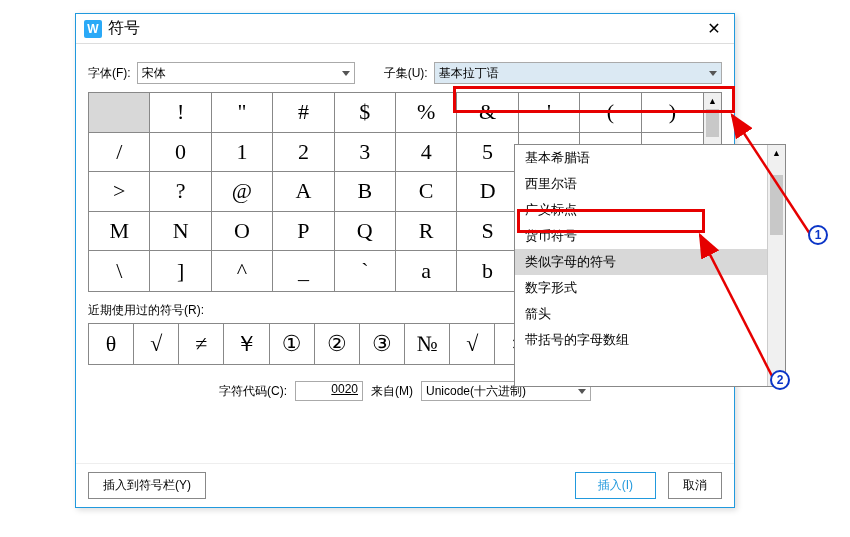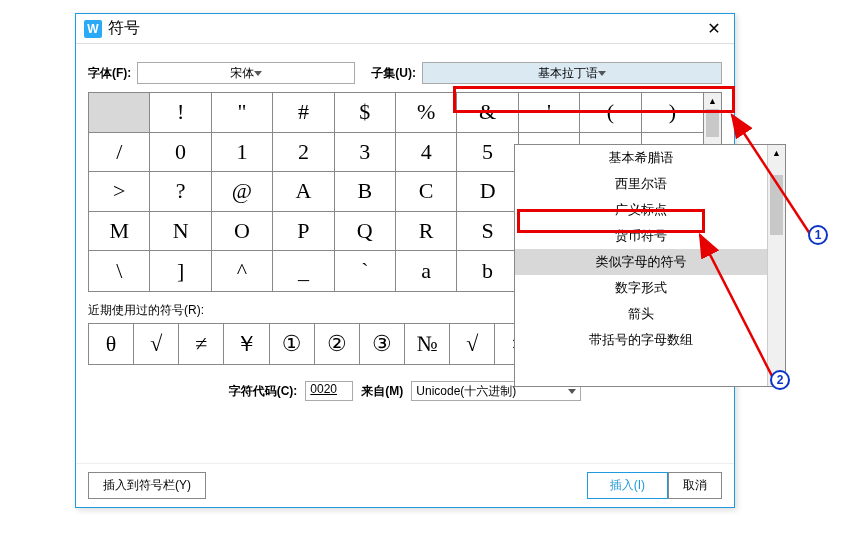--- a/index.html
+++ b/index.html
@@ -70,28 +70,28 @@
     background: #fff;
     border-bottom: 1px solid #fff;
     top: 0;
   }
   .row {
     display: flex;
     align-items: center;
     margin-top: 10px;
     gap: 6px;
   }
-  .label { white-space: nowrap; font-weight: bold; }
+  .label { white-space: nowrap; }
   .select {
     border: 1px solid #aaa;
     height: 22px;
     display: flex;
     align-items: center;
-    justify-content: center;
-    padding: 0 20px;
+    justify-content: space-between;
+    padding: 0 4px;
     background: #fff;
     cursor: pointer;
   }
   .font-select { flex: 1; max-width: 218px; }
   .subset-select { flex: 1; background: #dbe9f3; }
   .caret {
     width: 0; height: 0;
     border-left: 4px solid transparent;
     border-right: 4px solid transparent;
     border-top: 5px solid #555;
@@ -132,21 +132,21 @@
     position: absolute;
     left: 438px;
     top: 100px;
     width: 272px;
     height: 243px;
     background: #fff;
     border: 1px solid #888;
     z-index: 5;
     display: flex;
   }
-  .dd-list { flex:1; overflow:hidden;text-align:center; }
+  .dd-list { flex:1; overflow:hidden; }
   .dd-item { padding: 4px 10px; font-size: 13px; cursor:pointer; }
   .dd-item.highlight { background: #d8d8d8; }
   .dd-scroll {
     width: 18px; border-left: 1px solid #ccc; background:#f0f0f0;
     display:flex; flex-direction:column; align-items:center;
   }
   .dd-thumb { position:absolute; left:2px; right:2px; top:14px; height:60px; background:#c8c8c8; }
   .section-label { margin-top:10px; }
   .recent-grid {
     margin-top: 4px;
@@ -160,38 +160,38 @@
     display:flex; align-items:center; justify-content:center;
     font-family: "SimSun", serif;
     font-size: 22px;
   }
   .rcell:last-child { border-right:none; }
   .code-row {
     display:flex; align-items:center; justify-content:center;
     gap: 8px; margin-top: 16px;
   }
   .code-input {
-    border:1px solid #aaa; height:20px; width:48px; padding:0 4px;
-    text-align:left; font-size:12px;text-decoration:underline;
+    border:1px solid #aaa; height:20px; width:68px; padding:0 4px;
+    text-align:right; font-size:12px;text-decoration:underline;
   }
   .from-select {
     border:1px solid #aaa; height:20px; width:170px;
     display:flex; align-items:center; justify-content:space-between;
     padding: 0 4px; background:#fff; cursor:pointer;
   }
   .bottom-bar {
     display:flex; justify-content:space-between; align-items:center;
     padding: 8px 12px; border-top:1px solid #eee;
   }
   .btn {
     border:1px solid #888; background:#fff; padding: 4px 14px; cursor:pointer;
     font-size:12px;
   }
   .btn.primary { border:1px solid #2199dd; color:#2199dd; padding: 4px 22px; }
-  .right-btns { display:flex; gap:0; }
+  .right-btns { display:flex; gap:12px; }
   .anno-box {
     position:absolute; border:3px solid #e60000; pointer-events:none; z-index:20;
   }
   .callout-num {
     position:absolute; width:20px; height:20px; border-radius:50%;
     background:#fff; border:2px solid #0b35c7;
     color:#0b35c7; font-weight:bold; font-size:12px;
     display:flex; align-items:center; justify-content:center;
     z-index:30;
   }
@@ -210,21 +210,21 @@
   </div>
 
   <div class="content">
 
     <div class="row">
       <span class="label">字体(F):</span>
       <div class="select font-select">
         <span>宋体</span>
         <span class="caret"></span>
       </div>
-      <span class="label" style="margin-left:10px">子集(U):</span>
+      <span class="label" style="margin-left:23px">子集(U):</span>
       <div class="select subset-select">
         <span>基本拉丁语</span>
         <span class="caret"></span>
       </div>
     </div>
 
     <div class="char-grid">
       <div class="grid-body" id="grid-body">
           <div class="cell selected"></div>
           <div class="cell">!</div>

